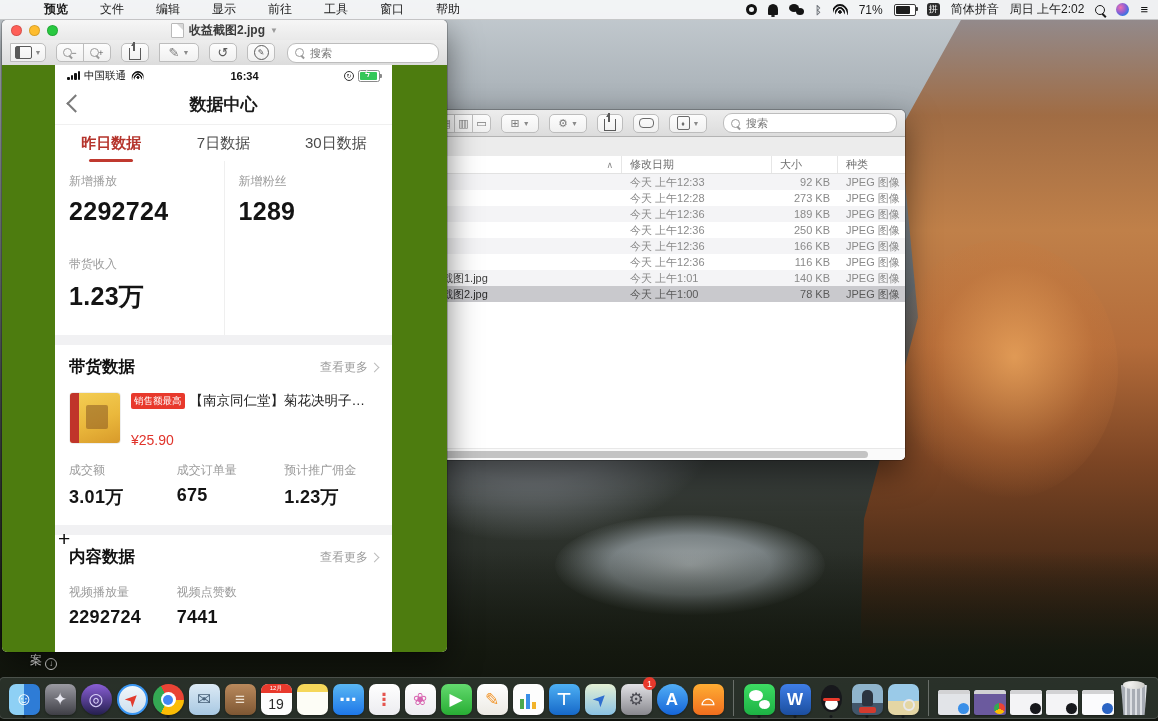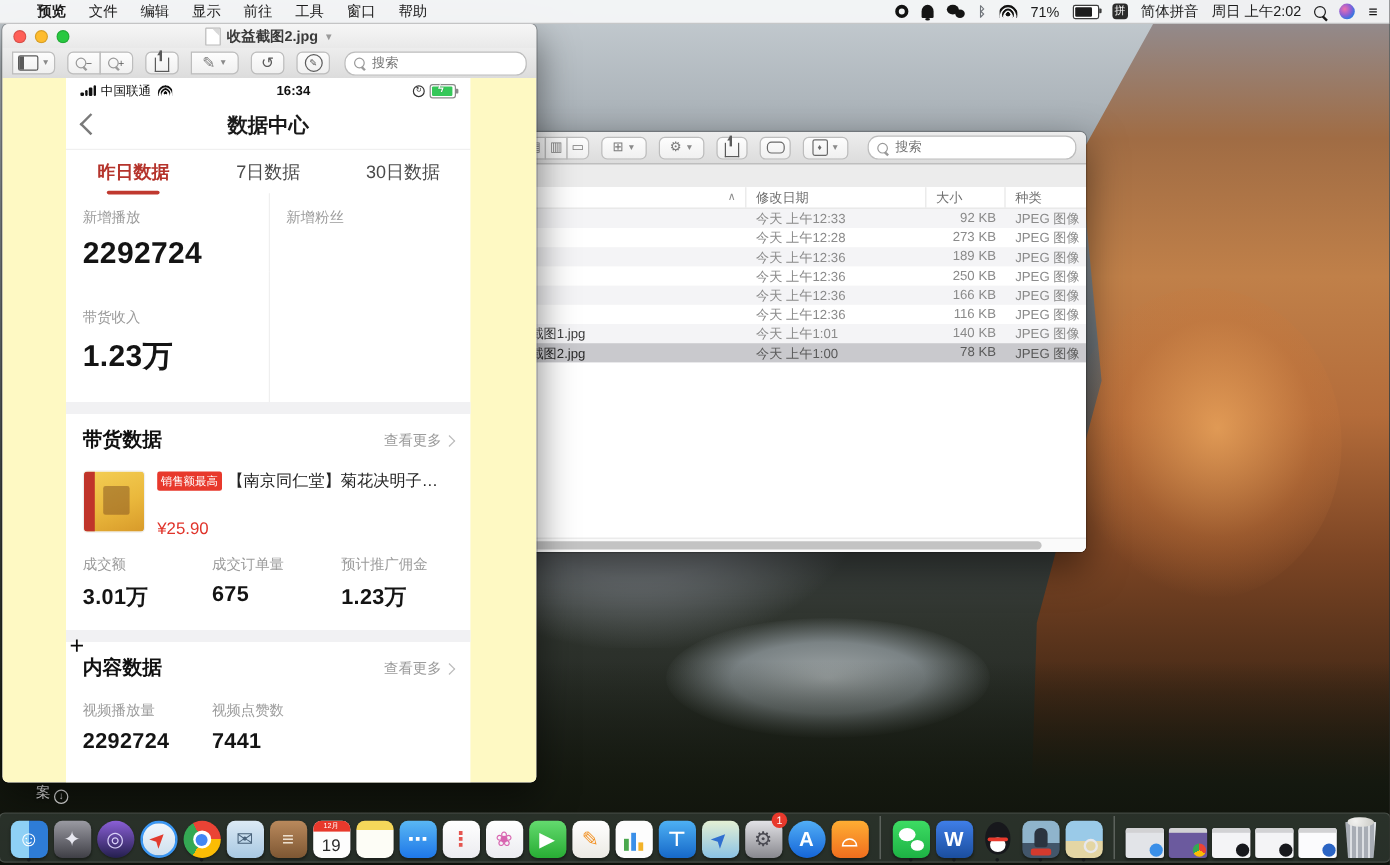--- a/index.html
+++ b/index.html
@@ -19,21 +19,21 @@
     background:radial-gradient(ellipse at 35% 40%,#8d9196 0%,#6e7377 40%,transparent 72%);opacity:.85;}
   .river{position:absolute;left:555px;top:515px;width:270px;height:100px;border-radius:50%;
     background:radial-gradient(ellipse,#bcc3c6 0%,#8e979b 42%,transparent 72%);opacity:.8;}
   .forest{position:absolute;left:0;right:0;bottom:0;height:170px;
     background:linear-gradient(180deg,transparent 0%,#14180f 60%,#0e110b 100%);}
 
   
   #menubar{position:absolute;left:0;top:0;width:1158px;height:19px;z-index:50;
     background:rgba(244,246,247,.95);border-bottom:1px solid rgba(0,0,0,.18);
     display:flex;align-items:center;font-size:12px;color:#1c1c1c;}
-  #menubar .left{display:flex;align-items:center;gap:19px;padding-left:12px;}
+  #menubar .left{display:flex;align-items:center;gap:32px;padding-left:12px;}
   #menubar .apple{font-size:13px;line-height:1;}
   #menubar .appname{font-weight:700;}
   #menubar .right{margin-left:auto;display:flex;align-items:center;gap:11px;padding-right:10px;}
   .mi{display:inline-flex;align-items:center;justify-content:center;}
   .rec-icon{width:11px;height:11px;border-radius:50%;border:3px solid #121212;box-sizing:border-box;}
   .bell-icon{width:10px;height:11px;background:#151515;border-radius:50% 50% 10% 10%;position:relative;}
   .bell-icon::after{content:"";position:absolute;left:3px;bottom:-2px;width:4px;height:2px;background:#151515;border-radius:50%;}
   .wx-icon{position:relative;width:15px;height:11px;}
   .wx-icon i{position:absolute;left:0;top:0;width:10px;height:8px;background:#141414;border-radius:50%;}
   .wx-icon b{position:absolute;right:0;bottom:0;width:8px;height:7px;background:#141414;border-radius:50%;}
@@ -77,21 +77,21 @@
   .searchfield input{border:none;outline:none;font-size:11px;width:100%;background:transparent;color:#333;
     font-family:"Liberation Sans","DejaVu Sans",sans-serif;}
   .mag-s{width:7px;height:7px;border:1.4px solid #9a9a9a;border-radius:50%;position:relative;flex:none;}
   .mag-s::after{content:"";position:absolute;left:6px;top:6px;width:4px;height:1.5px;background:#9a9a9a;transform:rotate(45deg);transform-origin:0 0;}
   .share-ic{width:10px;height:11px;border:1.3px solid #5a5a5a;border-top:none;position:relative;margin-top:3px;}
   .share-ic::before{content:"";position:absolute;left:3.2px;top:-6px;width:1.4px;height:9px;background:#5a5a5a;}
   .share-ic::after{content:"";position:absolute;left:1.2px;top:-7px;border:2.8px solid transparent;border-bottom:3.5px solid #5a5a5a;}
 
   
   #preview-win{left:2px;top:20px;width:445px;height:632px;z-index:30;}
-  #preview-content{position:absolute;left:0;top:45px;right:0;bottom:0;background:#fef9c3;}
+  #preview-content{position:absolute;left:0;top:45px;right:0;bottom:0;background:#4d7c0f;}
   .pen-ic{color:#7a7a7a;font-size:13px;transform:rotate(0deg);}
   .rot-ic{font-size:13px;color:#5a5a5a;}
   .markup-ic{width:13px;height:13px;border:1.4px solid #5a5a5a;border-radius:50%;display:flex;align-items:center;justify-content:center;font-size:8px;color:#5a5a5a;}
   .sidebar-ic{width:15px;height:11px;border:1.3px solid #5a5a5a;border-radius:2px;position:relative;}
   .sidebar-ic::before{content:"";position:absolute;left:0;top:0;bottom:0;width:4px;background:#5a5a5a;}
 
   
   #phone{position:absolute;left:53px;top:0;width:337px;height:587px;background:#fff;color:#111;}
   .p-status{height:17px;display:flex;align-items:center;padding:2px 12px 0;font-size:10.5px;color:#111;}
   .sig{display:inline-flex;align-items:flex-end;gap:1px;margin-right:4px;}
@@ -399,20 +399,21 @@
         <span class="p-tab">7日数据</span>
         <span class="p-tab">30日数据</span>
       </div>
       <div class="p-card1">
         <div class="cell">
           <div class="stat-label">新增播放</div>
           <div class="stat-value">2292724</div>
         </div>
         <div class="cell bl">
           <div class="stat-label">新增粉丝</div>
+          <div class="stat-value">1289</div>
         </div>
         <div class="cell low">
           <div class="stat-label">带货收入</div>
           <div class="stat-value">1.23万</div>
         </div>
         <div class="cell low bl"></div>
       </div>
       <div class="p-gap"></div>
       <div>
         <div class="p-cardhead">

